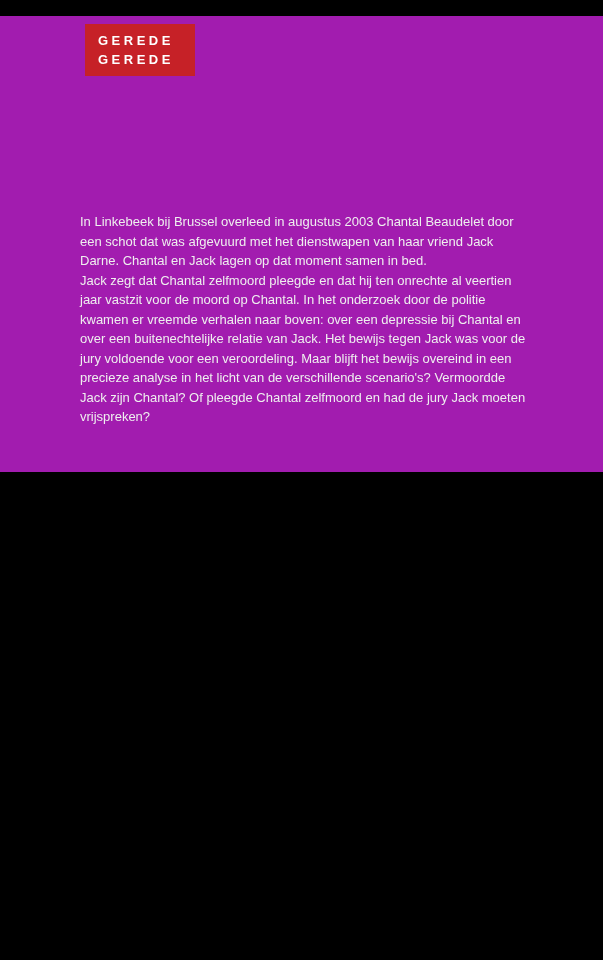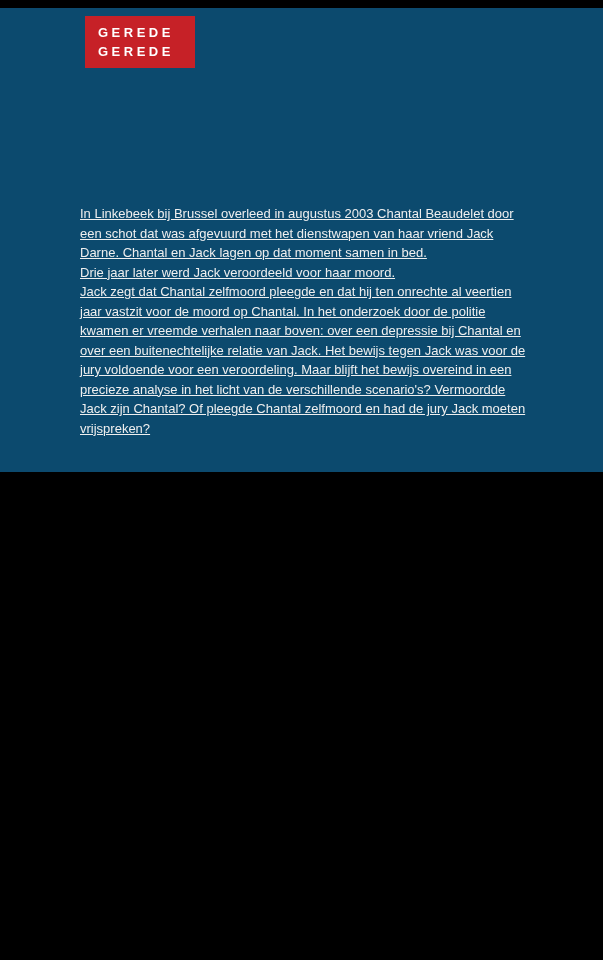--- a/index.html
+++ b/index.html
@@ -5,57 +5,56 @@
   html,body{margin:0;padding:0;background:#000;}
   .cover{
     position:relative;
     width:603px;height:960px;
     background:#000;
     overflow:hidden;
     font-family:"Liberation Sans",sans-serif;
   }
   
   .top-section{
-    position:absolute;left:0;top:8px;width:603px;height:472px;
-    background:#0c4a6e;
+    position:absolute;left:0;top:16px;width:603px;height:472px;
+    background:#a21caf;
   }
   .bottom-section{
     position:absolute;left:0;top:472px;width:603px;height:488px;
     background:#000;
   }
   .logo{
     position:absolute;left:85px;top:8px;
     width:110px;height:52px;
     background:#c62127;
     display:flex;flex-direction:column;justify-content:center;
     padding-left:13px;box-sizing:border-box;
   }
   .logo span{
     color:#fff;font-size:13px;font-weight:bold;
     letter-spacing:3.5px;line-height:19px;
   }
   .synopsis{
     position:absolute;left:80px;top:196px;width:452px;
     color:#efefef;font-size:13px;line-height:19.5px;
   }
-  .synopsis p{margin:0;text-decoration:underline;}
+  .synopsis p{margin:0;}
 </style>
 </head>
 <body>
 
 <div class="cover">
 
   <div class="top-section">
     <div class="logo">
       <span>GEREDE</span>
       <span>GEREDE</span>
     </div>
     <div class="synopsis">
       <p>In Linkebeek bij Brussel overleed in augustus 2003 Chantal Beaudelet door een schot dat was afgevuurd met het dienstwapen van haar vriend Jack Darne. Chantal en Jack lagen op dat moment samen in bed.</p>
-      <p>Drie jaar later werd Jack veroordeeld voor haar moord.</p>
       <p>Jack zegt dat Chantal zelfmoord pleegde en dat hij ten onrechte al veertien jaar vastzit voor de moord op Chantal. In het onderzoek door de politie kwamen er vreemde verhalen naar boven: over een depressie bij Chantal en over een buitenechtelijke relatie van Jack. Het bewijs tegen Jack was voor de jury voldoende voor een veroordeling. Maar blijft het bewijs overeind in een precieze analyse in het licht van de verschillende scenario's? Vermoordde Jack zijn Chantal? Of pleegde Chantal zelfmoord en had de jury Jack moeten vrijspreken?</p>
     </div>
   </div>
 
   <div class="bottom-section">
     
 
     
   </div>
 

